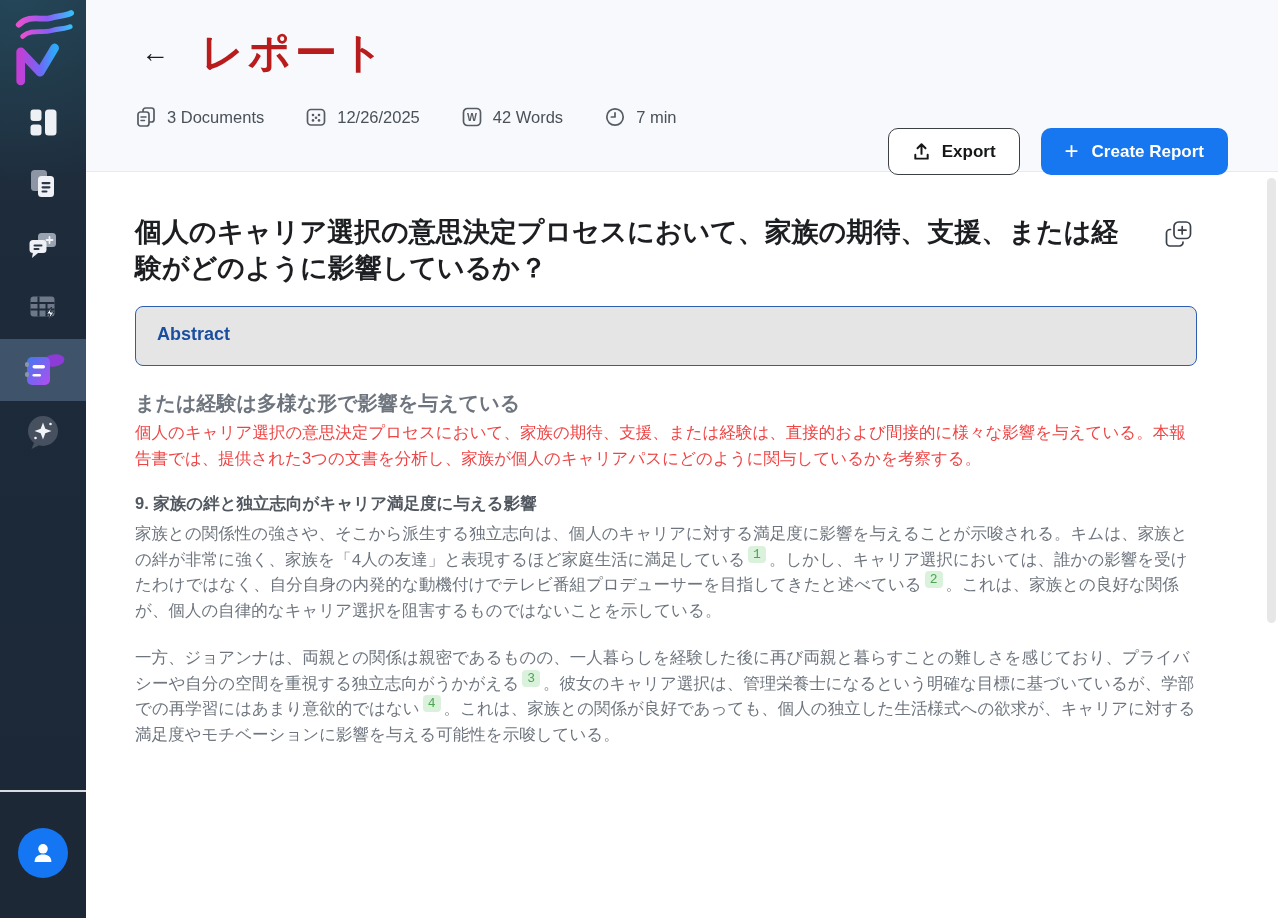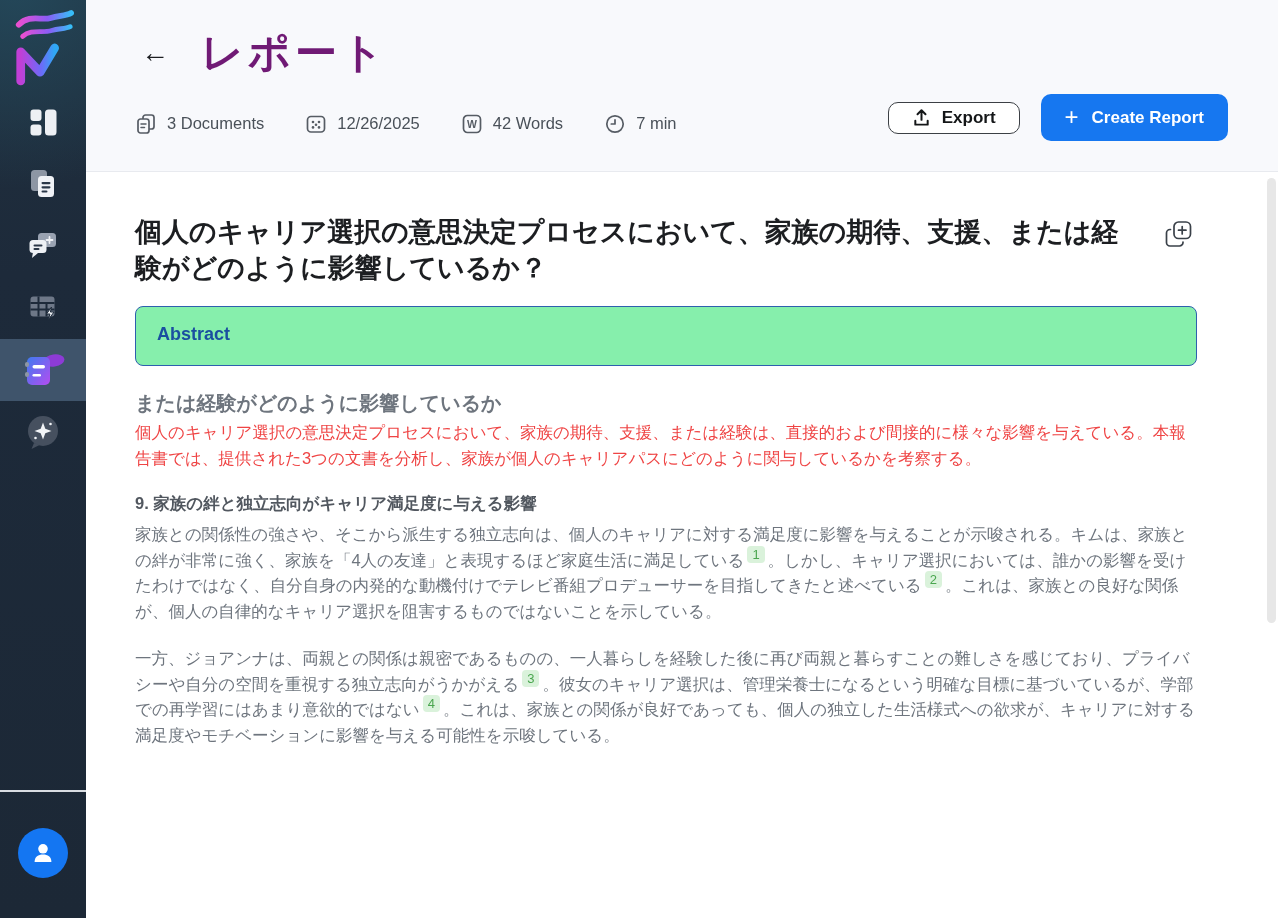--- a/index.html
+++ b/index.html
@@ -17,45 +17,45 @@
   .sidebar-divider { width:86px; height:2px; background:#d9dde2; }
   .sidebar-footer { width:86px; padding:36px 0 40px; display:flex; justify-content:center; }
   .avatar { width:50px; height:50px; border-radius:50%; background:#1476f2; display:flex; align-items:center; justify-content:center; cursor:pointer; }
 
   
   .main { flex:1; display:flex; flex-direction:column; position:relative; background:#fff; }
 
   .header { height:172px; background:#f8f9fc; border-bottom:1px solid #e8eaef; padding:0 50px 0 49px; }
   .title-row { display:flex; align-items:center; gap:26px; padding-top:26px; height:80px; }
   .back-arrow { font-size:28px; color:#1c1e21; cursor:pointer; line-height:1; padding:4px 6px; }
-  .page-title { font-size:42px; font-weight:700; color:#701a75; letter-spacing:4px; }
-  .meta-row { display:flex; align-items:center; height:47px; margin-top:14px; }
+  .page-title { font-size:42px; font-weight:700; color:#b91c1c; letter-spacing:4px; }
+  .meta-row { display:flex; height:47px; margin-top:14px;flex-direction:column; }
   .stats { display:flex; align-items:center; gap:41px; margin-top:12px; }
   .stat { display:flex; align-items:center; gap:10px; color:#4a5159; font-size:16.5px; }
   .buttons { margin-left:auto; display:flex; align-items:center; }
-  .btn-export { display:flex; align-items:center; gap:11px; height:32px; padding:0 23px; background:#fff;
+  .btn-export { display:flex; align-items:center; gap:11px; height:47px; padding:0 23px; background:#fff;
     border:1px solid #3c4045; border-radius:10px; font-size:17px; font-weight:700; color:#141618; cursor:pointer; }
   .btn-create { display:flex; align-items:center; gap:13px; height:47px; padding:0 24px; margin-left:21px; background:#1677f0;
     border:none; border-radius:10px; font-size:17px; font-weight:700; color:#fff; cursor:pointer; }
   .btn-create .plus { font-size:24px; font-weight:400; line-height:1; margin-top:-2px; }
 
   
   .content { flex:1; padding:42px 50px 12px 49px; overflow:hidden; position:relative; }
   .question-row { display:flex; align-items:flex-start; }
   .question { width:1005px; font-size:27px; line-height:36px; font-weight:700; color:#1c1e21; }
   .copy-btn { margin-left:25px; margin-top:6px; cursor:pointer; }
 
-  .abstract-box { margin-top:20px; width:1062px; background:#86efac; border:1.5px solid #2e5fae; border-radius:8px; padding:17px 21px 20px; }
+  .abstract-box { margin-top:20px; width:1062px; background:#e5e5e5; border:1.5px solid #2e5fae; border-radius:8px; padding:17px 21px 20px; }
   .abstract-title { font-size:18px; font-weight:700; color:#1a4fa0; }
   .abstract-body { margin-top:13px; font-size:16.5px; line-height:27.5px; color:#3166b5; }
 
   .section-title { margin-top:24px; font-size:20px; font-weight:600; color:#6e757e; }
   .intro { margin-top:3px; font-size:16.5px; line-height:25.5px; color:#ef4444; width:1062px; }
   .sub-heading { margin-top:22px; font-size:16.5px; font-weight:700; color:#51575f; }
-  .body-text { margin-top:7px; margin-bottom:22px; font-size:16.5px; line-height:25.5px; color:#6e757e; width:1062px; }
+  .body-text { margin-top:7px; margin-bottom:22px; font-size:16.5px; line-height:25.5px; color:#6e757e; width:1062px;font-family:Liberation Mono, monospace; }
   .cite { display:inline-block; background:#daf2db; color:#4aa64f; font-size:13px; line-height:17px; padding:0 5px;
     border-radius:4px; position:relative; top:-7px; margin:0 3px; cursor:pointer; }
 
   .scroll-thumb { position:absolute; right:2px; top:178px; width:9px; height:445px; border-radius:5px; background:#e7e7e7; cursor:pointer; }
 </style>
 </head>
 <body>
 
 <aside class="sidebar">
   <div class="logo-box">
@@ -220,21 +220,21 @@
           <path d="M17.2 6.5 V14 M13.5 10.2 H21" stroke="#3a4149" stroke-width="1.7" stroke-linecap="round"></path>
           <path d="M5.5 9.5 H5 a3.5 3.5 0 0 0 -3.5 3.5 V22.5 a3.5 3.5 0 0 0 3.5 3.5 H14.5 a3.5 3.5 0 0 0 3.5 -3.5 V22" fill="none" stroke="#3a4149" stroke-width="1.7" stroke-linecap="round"></path>
         </svg>
       </span>
     </div>
 
     <div class="abstract-box">
       <div class="abstract-title">Abstract</div>
     </div>
 
-    <h3 class="section-title">または経験がどのように影響しているか</h3>
+    <h3 class="section-title">または経験は多様な形で影響を与えている</h3>
     <p class="intro">個人のキャリア選択の意思決定プロセスにおいて、家族の期待、支援、または経験は、直接的および間接的に様々な影響を与えている。本報告書では、提供された3つの文書を分析し、家族が個人のキャリアパスにどのように関与しているかを考察する。</p>
 
     <div id="report-sections">
         <div class="sub-heading">9. 家族の絆と独立志向がキャリア満足度に与える影響</div>
         <p class="body-text">家族との関係性の強さや、そこから派生する独立志向は、個人のキャリアに対する満足度に影響を与えることが示唆される。キムは、家族との絆が非常に強く、家族を「4人の友達」と表現するほど家庭生活に満足している<span class="cite">1</span>。しかし、キャリア選択においては、誰かの影響を受けたわけではなく、自分自身の内発的な動機付けでテレビ番組プロデューサーを目指してきたと述べている<span class="cite">2</span>。これは、家族との良好な関係が、個人の自律的なキャリア選択を阻害するものではないことを示している。</p>
         <p class="body-text">一方、ジョアンナは、両親との関係は親密であるものの、一人暮らしを経験した後に再び両親と暮らすことの難しさを感じており、プライバシーや自分の空間を重視する独立志向がうかがえる<span class="cite">3</span>。彼女のキャリア選択は、管理栄養士になるという明確な目標に基づいているが、学部での再学習にはあまり意欲的ではない<span class="cite">4</span>。これは、家族との関係が良好であっても、個人の独立した生活様式への欲求が、キャリアに対する満足度やモチベーションに影響を与える可能性を示唆している。</p>
       </div>
   </section>
 
   <div class="scroll-thumb"></div>

